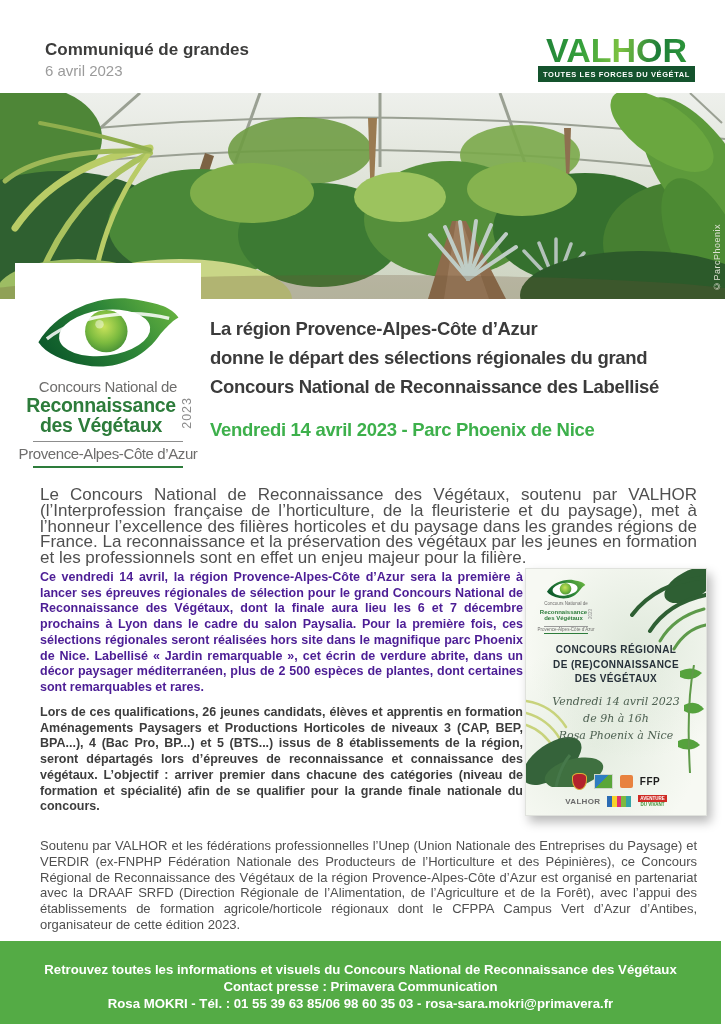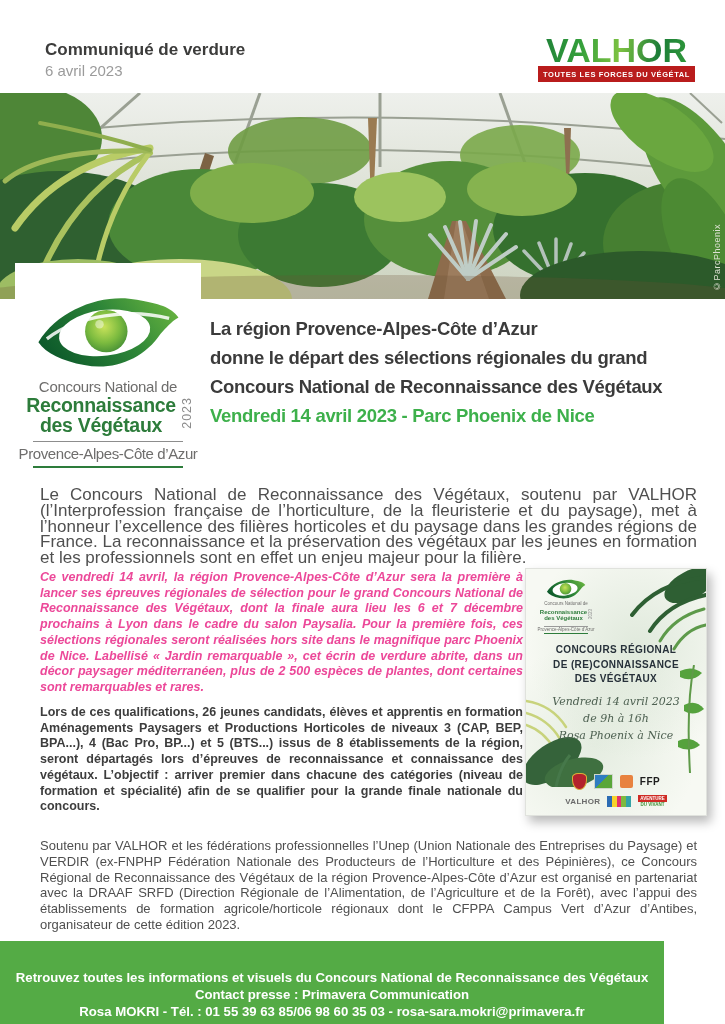--- a/index.html
+++ b/index.html
@@ -6,21 +6,21 @@
   .page{position:relative;width:725px;height:1024px;background:#ffffff;overflow:hidden;
         font-family:"Liberation Sans","DejaVu Sans",sans-serif;margin:0 auto;}
 
   
   .press-title{position:absolute;left:45px;top:40px;font-size:17px;font-weight:700;color:#3c3c3b;}
   .press-date{position:absolute;left:45px;top:62px;font-size:15px;color:#9b9b9b;}
   .valhor{position:absolute;right:30px;top:34px;text-align:center;}
   .valhor-name{font-size:34px;font-weight:800;line-height:32px;letter-spacing:0;
       background:linear-gradient(100deg,#1c7d38 0%,#35a03b 28%,#7dc242 52%,#1c7d38 76%,#35a03b 100%);
       -webkit-background-clip:text;background-clip:text;color:transparent;}
-  .valhor-banner{margin-top:0;background:#b91c1c;color:#fff;font-size:7.5px;font-weight:700;
+  .valhor-banner{margin-top:0;background:#14532d;color:#fff;font-size:7.5px;font-weight:700;
       letter-spacing:0.6px;padding:4px 5px 3px;}
 
   
   .photo{position:absolute;left:0;top:93px;width:725px;height:206px;}
   .photo svg{display:block;width:100%;height:100%;}
   .photo-credit{position:absolute;right:3px;bottom:8px;writing-mode:vertical-rl;transform:rotate(180deg);
       font-size:9px;color:#dde1d2;letter-spacing:0.5px;}
 
   
   .cnrv{position:absolute;left:15px;top:263px;width:186px;height:210px;background:#fff;text-align:center;
@@ -31,26 +31,26 @@
   .cnrv-line2,.cnrv-line3{font-size:19.5px;font-weight:700;color:#2d7c3b;line-height:20px;letter-spacing:-0.3px;}
   .cnrv-year{position:absolute;right:-4px;top:2px;writing-mode:vertical-rl;transform:rotate(180deg);
       font-size:12.5px;color:#8b8b8b;letter-spacing:1px;}
   .cnrv-sep{width:150px;height:1px;background:#8d8d8d;margin:5px auto 3px;}
   .cnrv-region{font-size:15px;color:#6e6d6c;letter-spacing:-0.4px;}
   .cnrv-underline{width:150px;height:2px;background:#2d7c3b;margin:4px auto 0;}
 
   
   .headline{position:absolute;left:210px;top:314px;width:508px;font-weight:800;color:#3b3b3b;
       font-size:18.5px;line-height:29px;letter-spacing:-0.3px;}
-  .headline .event{color:#3db04b;}
+  .headline .event{margin-top:14px;color:#3db04b;}
 
   
   .para{position:absolute;text-align:justify;margin:0;}
   .p1{left:40px;top:487px;width:657px;font-size:17px;line-height:15.8px;color:#4f4f4f;}
-  .p2{left:40px;top:570px;width:483px;font-size:12.5px;line-height:15.7px;font-weight:700;color:#ec4899;font-style:italic;}
+  .p2{left:40px;top:570px;width:483px;font-size:12.5px;line-height:15.7px;font-weight:700;color:#4c1d95;}
   .p3{left:40px;top:705px;width:483px;font-size:12.5px;line-height:15.7px;font-weight:700;color:#3d3d3d;}
   .p4{left:40px;top:838px;width:657px;font-size:13px;line-height:15.8px;color:#4f4f4f;}
 
   
   .poster{position:absolute;left:525px;top:568px;width:180px;height:246px;border:1px solid #e0e2dd;
       background:
         radial-gradient(circle at 62% 32%, rgba(186,208,182,.38), rgba(186,208,182,0) 55%),
         radial-gradient(circle at 38% 72%, rgba(186,208,182,.30), rgba(186,208,182,0) 50%),
         #f7f9f3;
       box-shadow:4px 6px 10px rgba(0,0,0,.28);overflow:hidden;}
@@ -76,22 +76,22 @@
   .chip-valhor{font-size:8px;font-weight:800;color:#6a6a6a;letter-spacing:0.3px;}
   .chip-crest{width:13px;height:15px;background:#b3222d;border-radius:6px 6px 7px 7px/4px 4px 10px 10px;border:1px solid #d9b13a;}
   .chip-vert{width:17px;height:13px;background:linear-gradient(135deg,#2f7dc1 0 45%,#59a63a 45% 100%);border:1px solid #cfd6cc;}
   .chip-orange{width:13px;height:13px;background:#e8823f;border-radius:2px;}
   .chip-stripes{width:24px;height:11px;background:linear-gradient(90deg,#2b6bb3 0 20%,#f6d32b 20% 40%,#e2336b 40% 60%,#7fb93e 60% 80%,#34a3a6 80% 100%);}
   .chip-aventure{flex-direction:column;line-height:5px;}
   .chip-aventure .av1{font-size:4.5px;font-weight:800;color:#fff;background:#cf2b24;padding:1px 2px;}
   .chip-aventure .av2{font-size:4.5px;font-weight:800;color:#3e8f33;}
 
   
-  .footer{position:absolute;left:0;top:941px;width:664px;height:83px;background:#54ab45;color:#fff;
-      text-align:center;font-size:13.2px;line-height:17px;font-weight:600;padding-top:28px;box-sizing:border-box;}
+  .footer{position:absolute;left:0;top:941px;width:721px;height:83px;background:#54ab45;color:#fff;
+      text-align:center;font-size:13.2px;line-height:17px;font-weight:600;padding-top:20px;box-sizing:border-box;}
 </style>
 </head>
 <body>
 
 <svg width="0" height="0" style="position:absolute" aria-hidden="true">
   <defs>
     <linearGradient id="gradSky" x1="0" y1="0" x2="0" y2="1">
       <stop offset="0" stop-color="#eef0ec"></stop>
         <stop offset="1" stop-color="#ccd3bf"></stop>
     </linearGradient>
@@ -103,21 +103,21 @@
     <radialGradient id="gradIris" cx="0.45" cy="0.4" r="0.75">
       <stop offset="0" stop-color="#c8e25a"></stop>
         <stop offset="0.5" stop-color="#7cbb3f"></stop>
         <stop offset="1" stop-color="#2f7d31"></stop>
     </radialGradient>
   </defs>
 </svg>
 
 <div class="page">
 
-  <div class="press-title">Communiqué de verdure</div>
+  <div class="press-title">Communiqué de grandes</div>
   <div class="press-date">6 avril 2023</div>
 
   <div class="valhor">
     <div class="valhor-name">VALHOR</div>
     <div class="valhor-banner">TOUTES LES FORCES DU VÉGÉTAL</div>
   </div>
 
   <div class="photo">
     <svg viewBox="0 0 725 206" preserveAspectRatio="none">
       <rect width="725" height="206" fill="url(#gradSky)"></rect>
@@ -211,21 +211,21 @@
       <div class="cnrv-year">2023</div>
     </div>
     <div class="cnrv-sep"></div>
     <div class="cnrv-region">Provence-Alpes-Côte d’Azur</div>
     <div class="cnrv-underline"></div>
   </div>
 
   <div class="headline">
     <div>La région Provence-Alpes-Côte d’Azur</div>
     <div>donne le départ des sélections régionales du grand</div>
-    <div>Concours National de Reconnaissance des Végétaux</div>
+    <div>Concours National de Reconnaissance des Labellisé</div>
     <div class="event">Vendredi 14 avril 2023 - Parc Phoenix de Nice</div>
   </div>
 
   <p class="para p1">Le Concours National de Reconnaissance des Végétaux, soutenu par VALHOR (l’Interprofession française de l’horticulture, de la fleuristerie et du paysage), met à l’honneur l’excellence des filières horticoles et du paysage dans les grandes régions de France. La reconnaissance et la préservation des végétaux par les jeunes en formation et les professionnels sont en effet un enjeu majeur pour la filière.</p>
   <p class="para p2">Ce vendredi 14 avril, la région Provence-Alpes-Côte d’Azur sera la première à lancer ses épreuves régionales de sélection pour le grand Concours National de Reconnaissance des Végétaux, dont la finale aura lieu les 6 et 7 décembre prochains à Lyon dans le cadre du salon Paysalia. Pour la première fois, ces sélections régionales seront réalisées hors site dans le magnifique parc Phoenix de Nice. Labellisé « Jardin remarquable », cet écrin de verdure abrite, dans un décor paysager méditerranéen, plus de 2 500 espèces de plantes, dont certaines sont remarquables et rares.</p>
   <p class="para p3">Lors de ces qualifications, 26 jeunes candidats, élèves et apprentis en formation Aménagements Paysagers et Productions Horticoles de niveaux 3 (CAP, BEP, BPA...), 4 (Bac Pro, BP...) et 5 (BTS...) issus de 8 établissements de la région, seront départagés lors d’épreuves de reconnaissance et connaissance des végétaux. L’objectif : arriver premier dans chacune des catégories (niveau de formation et spécialité) afin de se qualifier pour la grande finale nationale du concours.</p>
   <p class="para p4">Soutenu par VALHOR et les fédérations professionnelles l’Unep (Union Nationale des Entreprises du Paysage) et VERDIR (ex-FNPHP Fédération Nationale des Producteurs de l’Horticulture et des Pépinières), ce Concours Régional de Reconnaissance des Végétaux de la région Provence-Alpes-Côte d’Azur est organisé en partenariat avec la DRAAF SRFD (Direction Régionale de l’Alimentation, de l’Agriculture et de la Forêt), avec l’appui des établissements de formation agricole/horticole régionaux dont le CFPPA Campus Vert d’Azur d’Antibes, organisateur de cette édition 2023.</p>
 
   <div class="poster">
 

